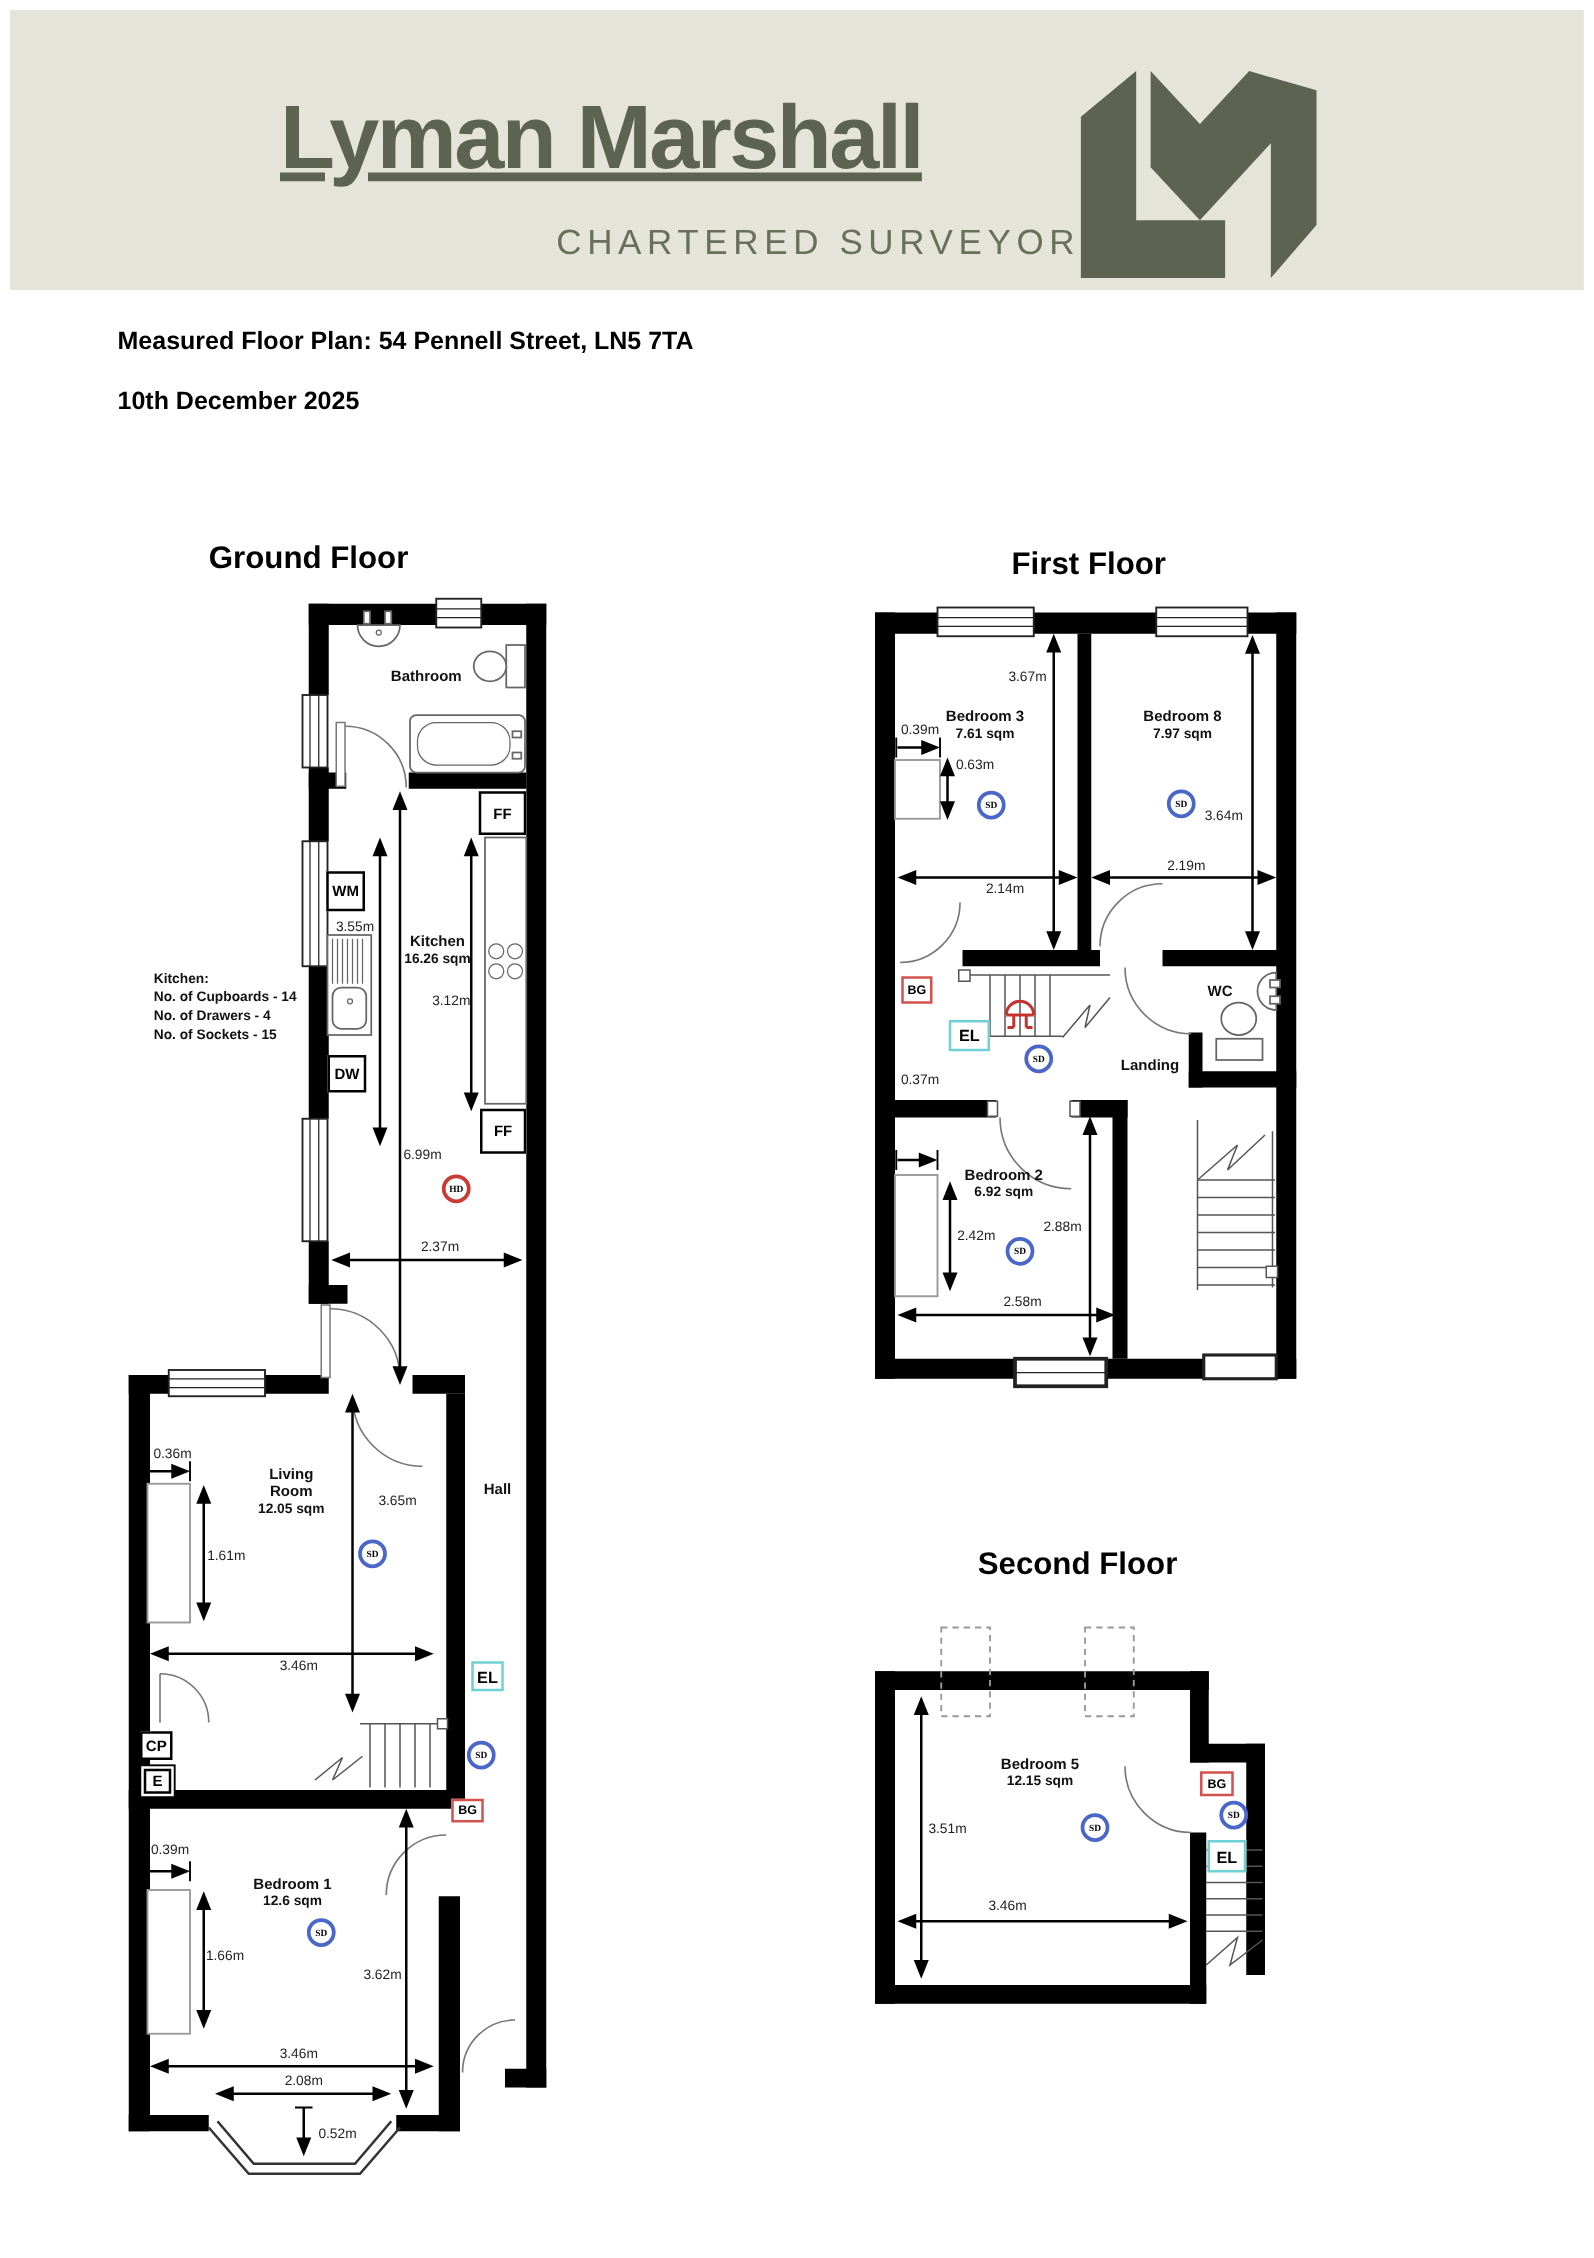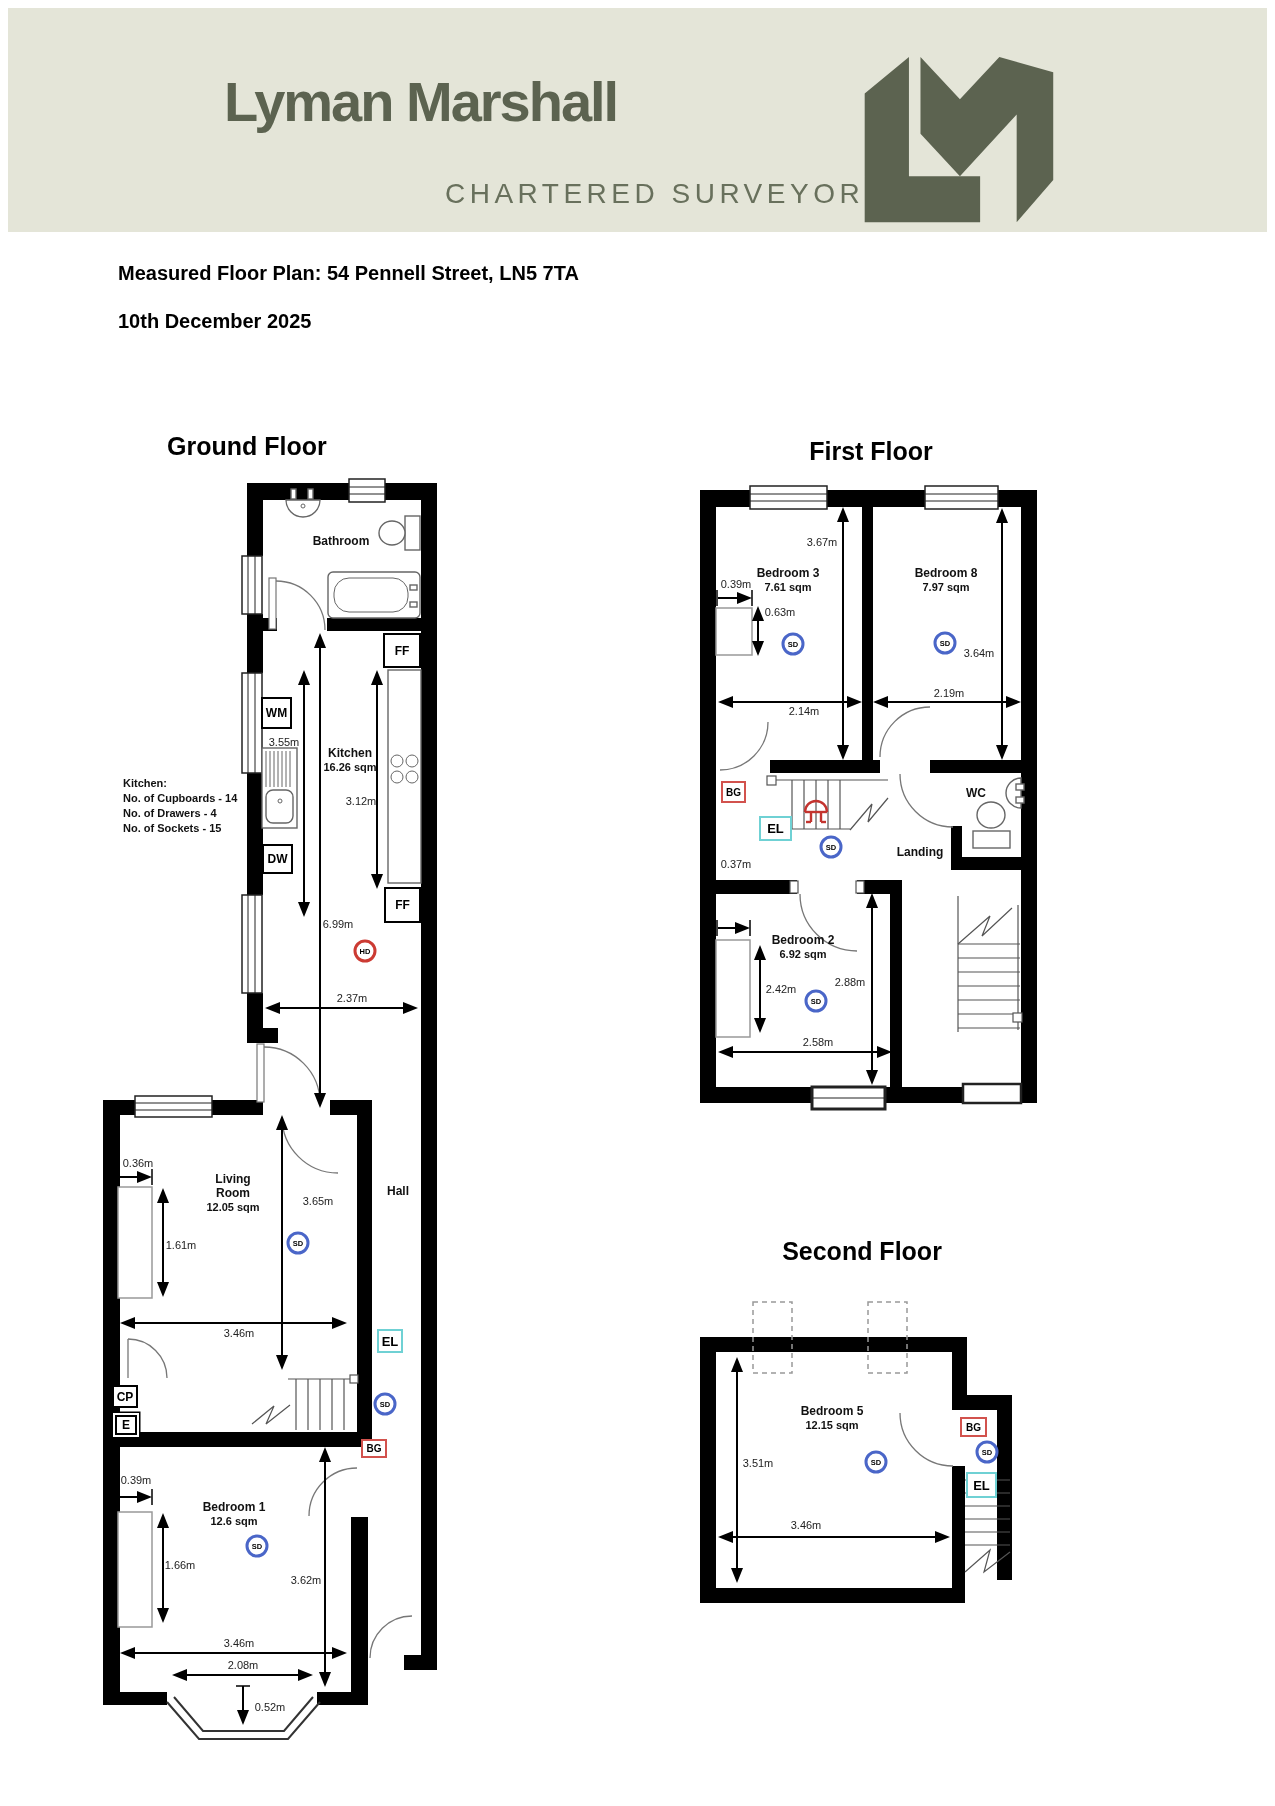--- a/index.html
+++ b/index.html
@@ -1,44 +1,44 @@
 <!DOCTYPE html>
 <html><head>
 <meta charset="utf-8">
 <style>
   html,body{margin:0;padding:0;}
   body{width:1275px;height:1806px;position:relative;background:#fff;
        font-family:"Liberation Sans",sans-serif;overflow:hidden;}
   .abs{position:absolute;}
   
   .header{position:absolute;left:8px;top:8px;width:1259px;height:224px;background:#e4e5d8;}
-  .brand-name{position:absolute;left:216px;top:66px;font-size:56px;font-weight:bold;
-              color:#5c6350;letter-spacing:-2px;line-height:1;white-space:nowrap;}
+  .brand-name{position:absolute;left:216px;top:66px;font-size:72px;font-weight:bold;
+              color:#5c6350;letter-spacing:-2px;line-height:1;white-space:nowrap;text-decoration:underline;}
   .brand-sub{position:absolute;left:437px;top:172px;font-size:28px;letter-spacing:4.5px;
              color:#68705c;line-height:1;white-space:nowrap;}
   
-  .doc-line{position:absolute;font-size:20px;font-weight:bold;color:#000;white-space:nowrap;margin-left:24px;}
+  .doc-line{position:absolute;font-size:20px;font-weight:bold;color:#000;white-space:nowrap;}
   .floor-title{position:absolute;font-size:25px;font-weight:bold;color:#000;white-space:nowrap;}
   .ctr{transform:translateX(-50%);}
   
   .lbl{font-weight:bold;font-size:12px;color:#111;transform:translate(-50%,-50%);
        white-space:nowrap;text-align:center;line-height:14px;}
   .lbl .area{font-size:11px;}
   .lbl.wrap{white-space:normal;width:62px;}
   .dim{font-size:11px;color:#222;transform:translate(-50%,-50%);white-space:nowrap;}
   .notes{font-size:11px;font-weight:bold;line-height:15px;color:#111;white-space:nowrap;}
   
   .tag{background:#fff;border:2.5px solid #000;display:flex;align-items:center;
        justify-content:center;font-weight:bold;font-size:12px;color:#000;box-sizing:border-box;}
   .tag.el{border-color:#6fd1d4;font-size:13px;}
   .tag.bgt{border-color:#d2524d;border-width:2px;font-size:10px;}
   .tag.dbl{border-width:2px;box-shadow:0 0 0 2px #fff,0 0 0 3.5px #000;}
   .disc{width:23px;height:23px;border-radius:50%;border:3.5px solid #4a66c8;background:#fff;
         color:#000;font-size:7.5px;font-weight:bold;display:flex;align-items:center;
-        justify-content:center;transform:translate(-50%,-50%);box-sizing:border-box;}
+        justify-content:center;transform:translate(-50%,-50%);box-sizing:border-box;font-family:Liberation Serif, serif;}
   .disc.hd{border-color:#cc3b33;}
   
   svg.plan{position:absolute;left:0;top:0;}
   .wall{fill:#000;}
   .win{fill:#fff;stroke:#222;stroke-width:1.5;}
   .winline{stroke:#222;stroke-width:1;}
   .fix{fill:#fff;stroke:#666;stroke-width:1.4;}
   .fixline{stroke:#666;stroke-width:1;fill:none;}
   .door{stroke:#777;stroke-width:1.3;fill:none;}
   .leaf{fill:#fff;stroke:#777;stroke-width:1.2;}

